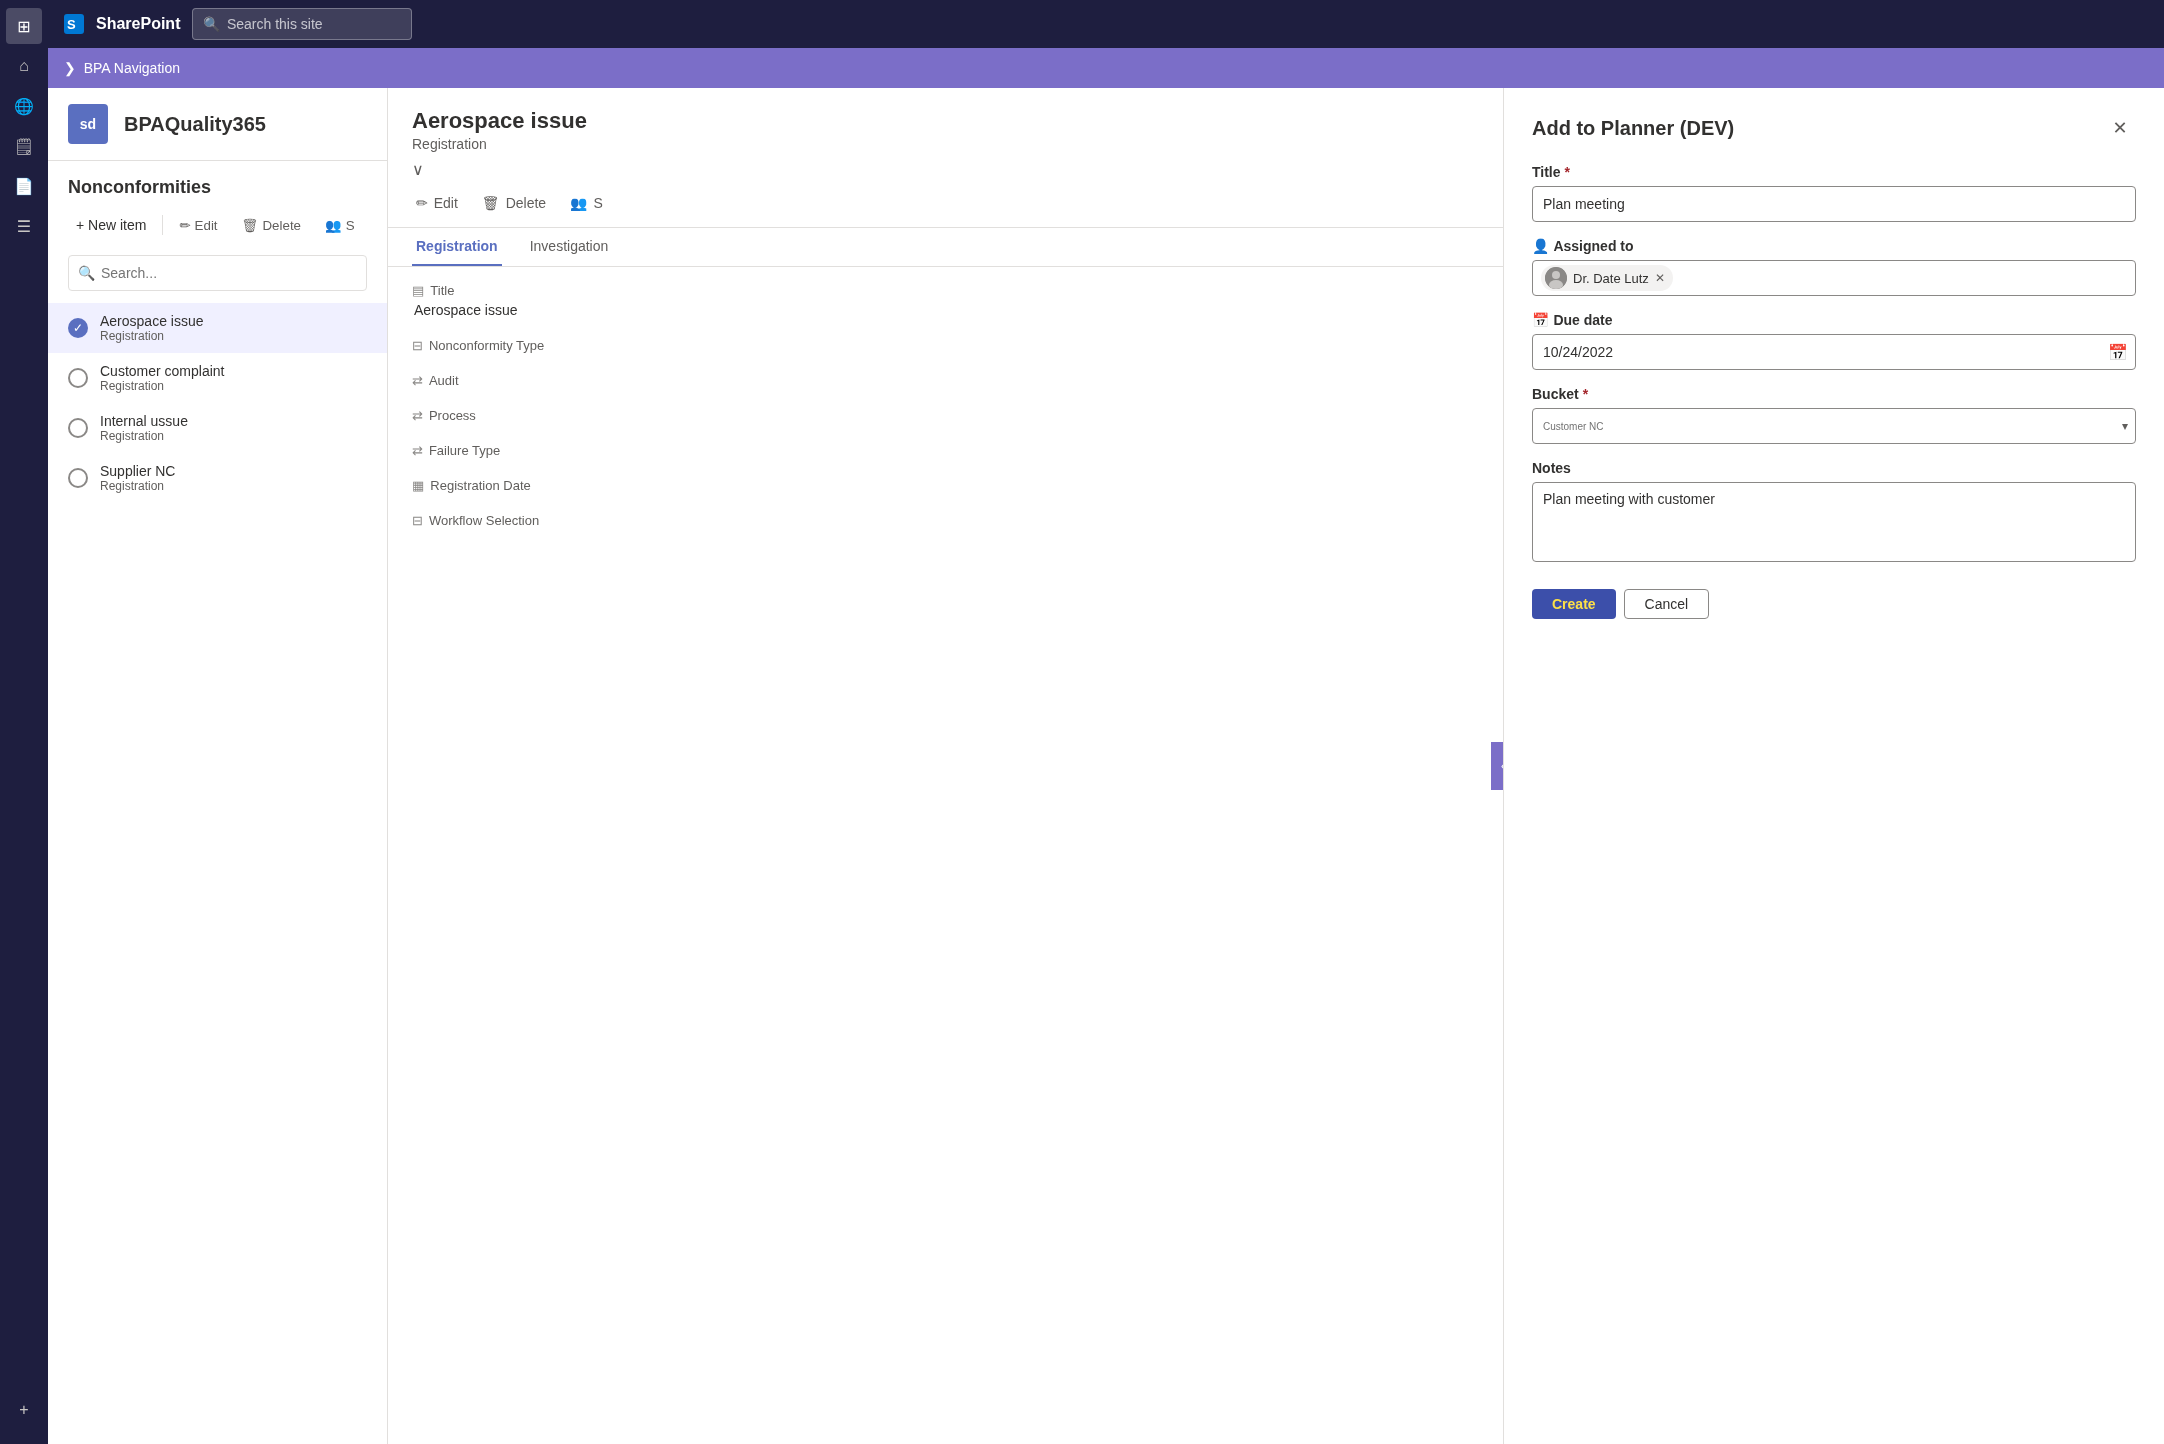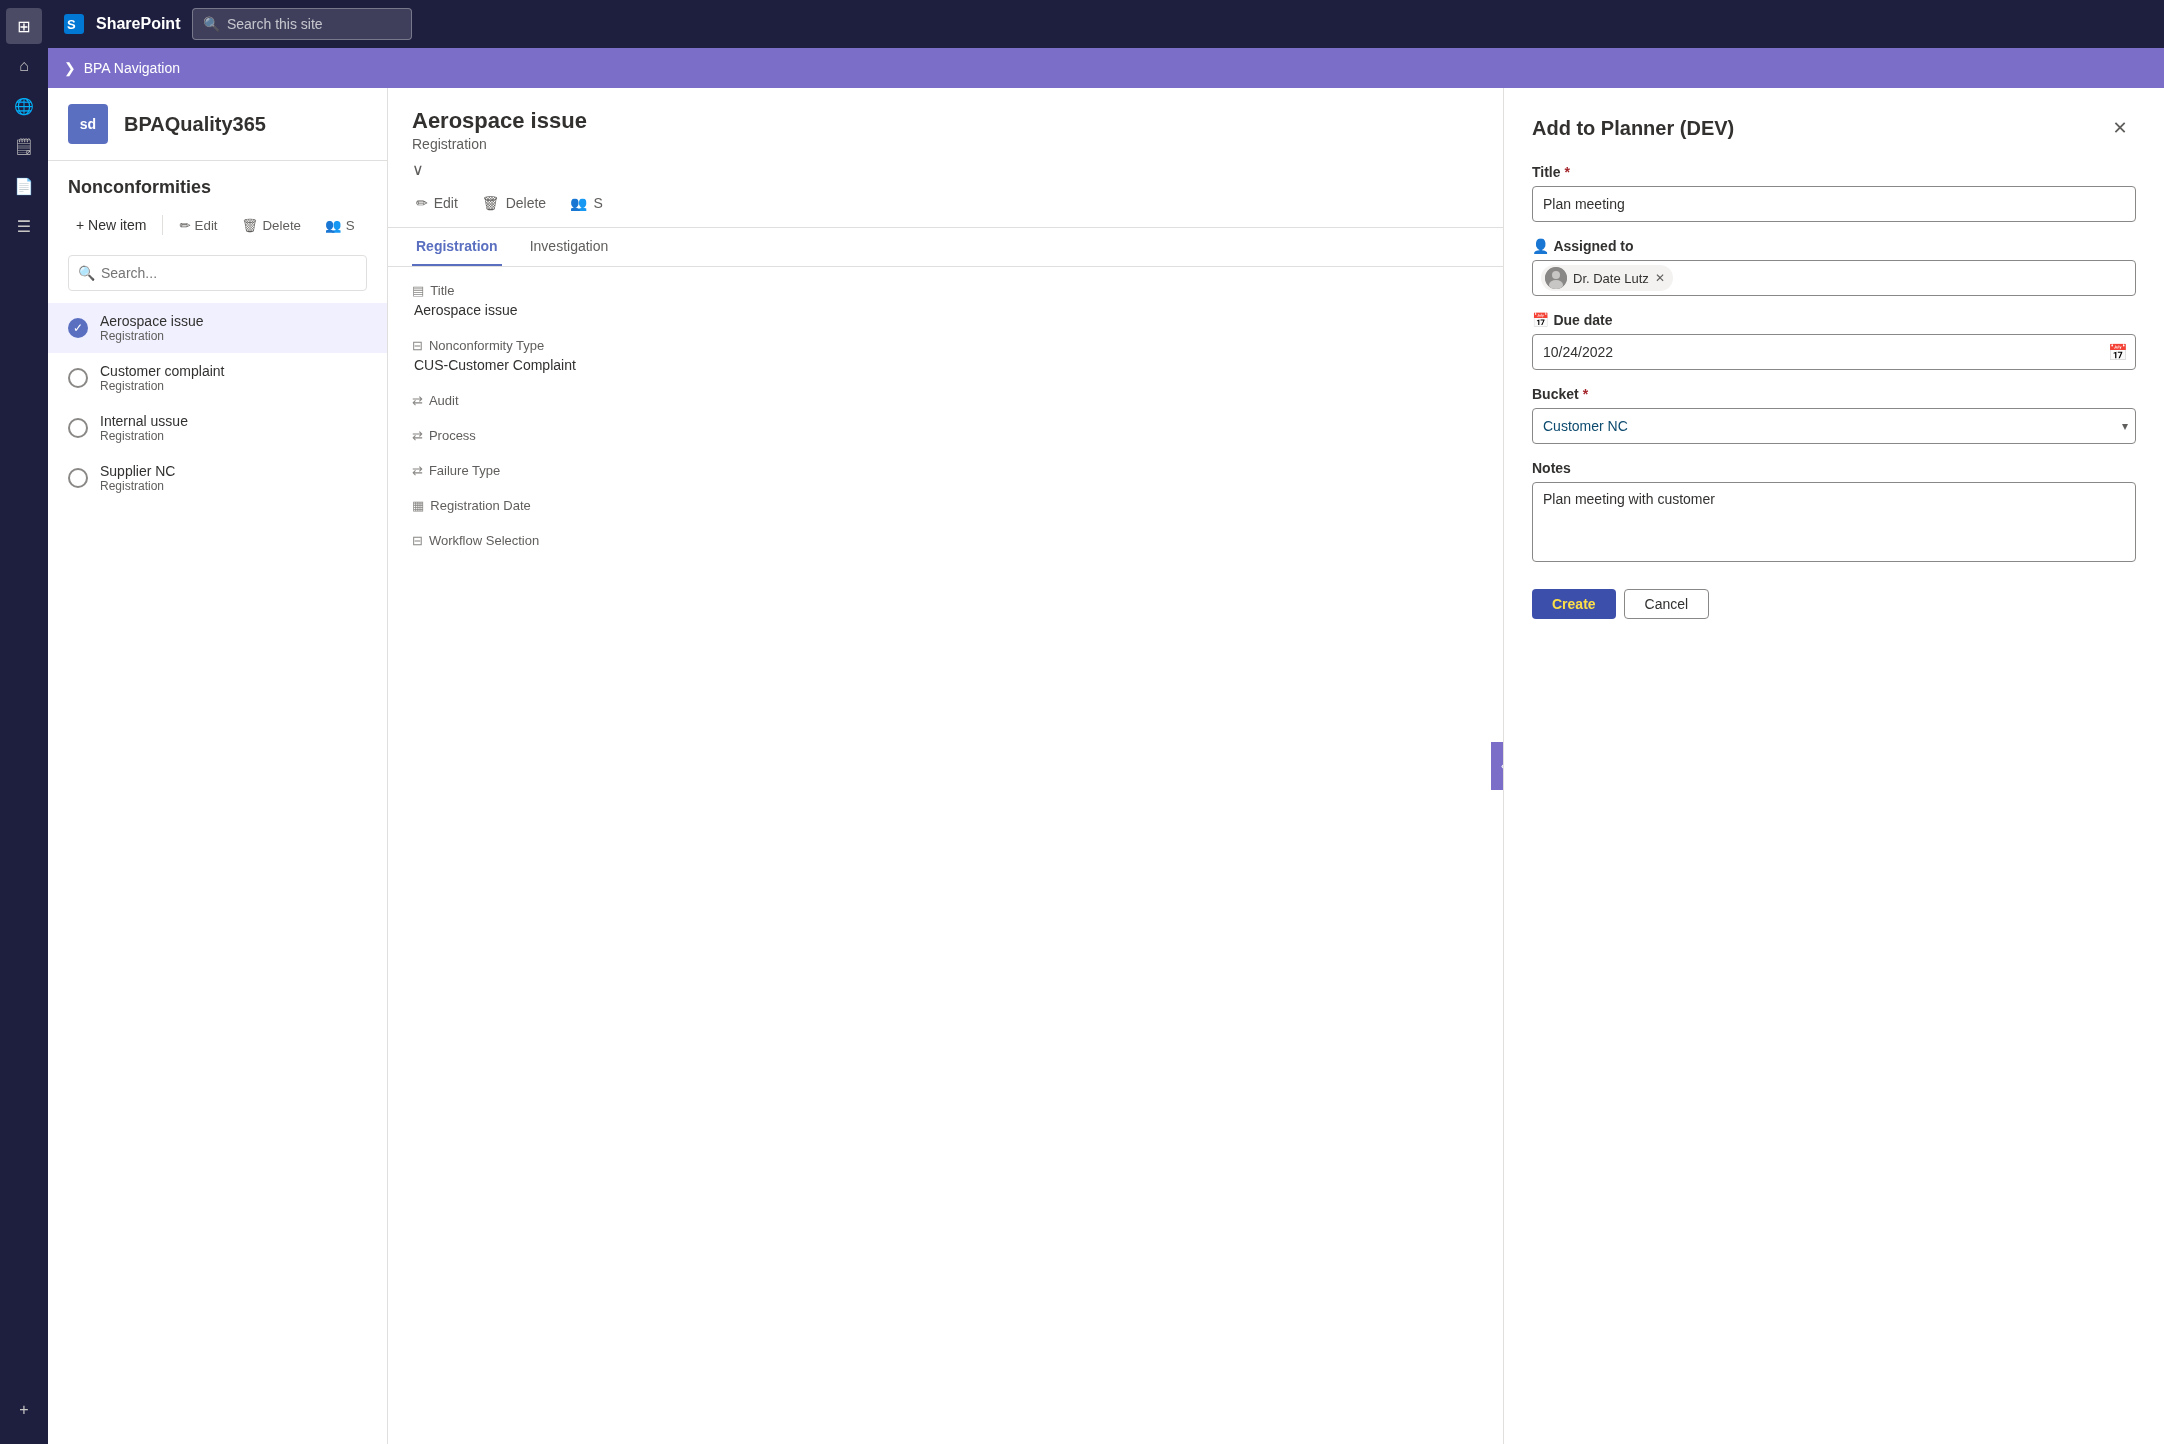--- a/index.html
+++ b/index.html
@@ -487,22 +487,22 @@
 
     .select-wrapper {
       position: relative;
     }
     .form-select {
       width: 100%;
       height: 36px;
       border: 1px solid #8a8886;
       border-radius: 4px;
       padding: 0 32px 0 10px;
-      font-size: 14px;
-      color: #0c4a6e;
+      font-size: 10px;
+      color: #737373;
       background: #fff;
       outline: none;
       appearance: none;
       cursor: pointer;
     }
     .select-arrow {
       position: absolute;
       right: 8px;
       top: 50%;
       transform: translateY(-50%);
@@ -701,21 +701,20 @@
             <span>Title</span>
           </div>
           <div class="field-value">Aerospace issue</div>
         </div>
 
         <div class="field-row">
           <div class="field-label">
             <span class="field-label-icon">⊟</span>
             <span>Nonconformity Type</span>
           </div>
-          <div class="field-value">CUS-Customer Complaint</div>
         </div>
 
         <div class="field-row">
           <div class="field-label">
             <span class="field-label-icon">⇄</span>
             <span>Audit</span>
           </div>
           <div class="field-value"></div>
         </div>
 

